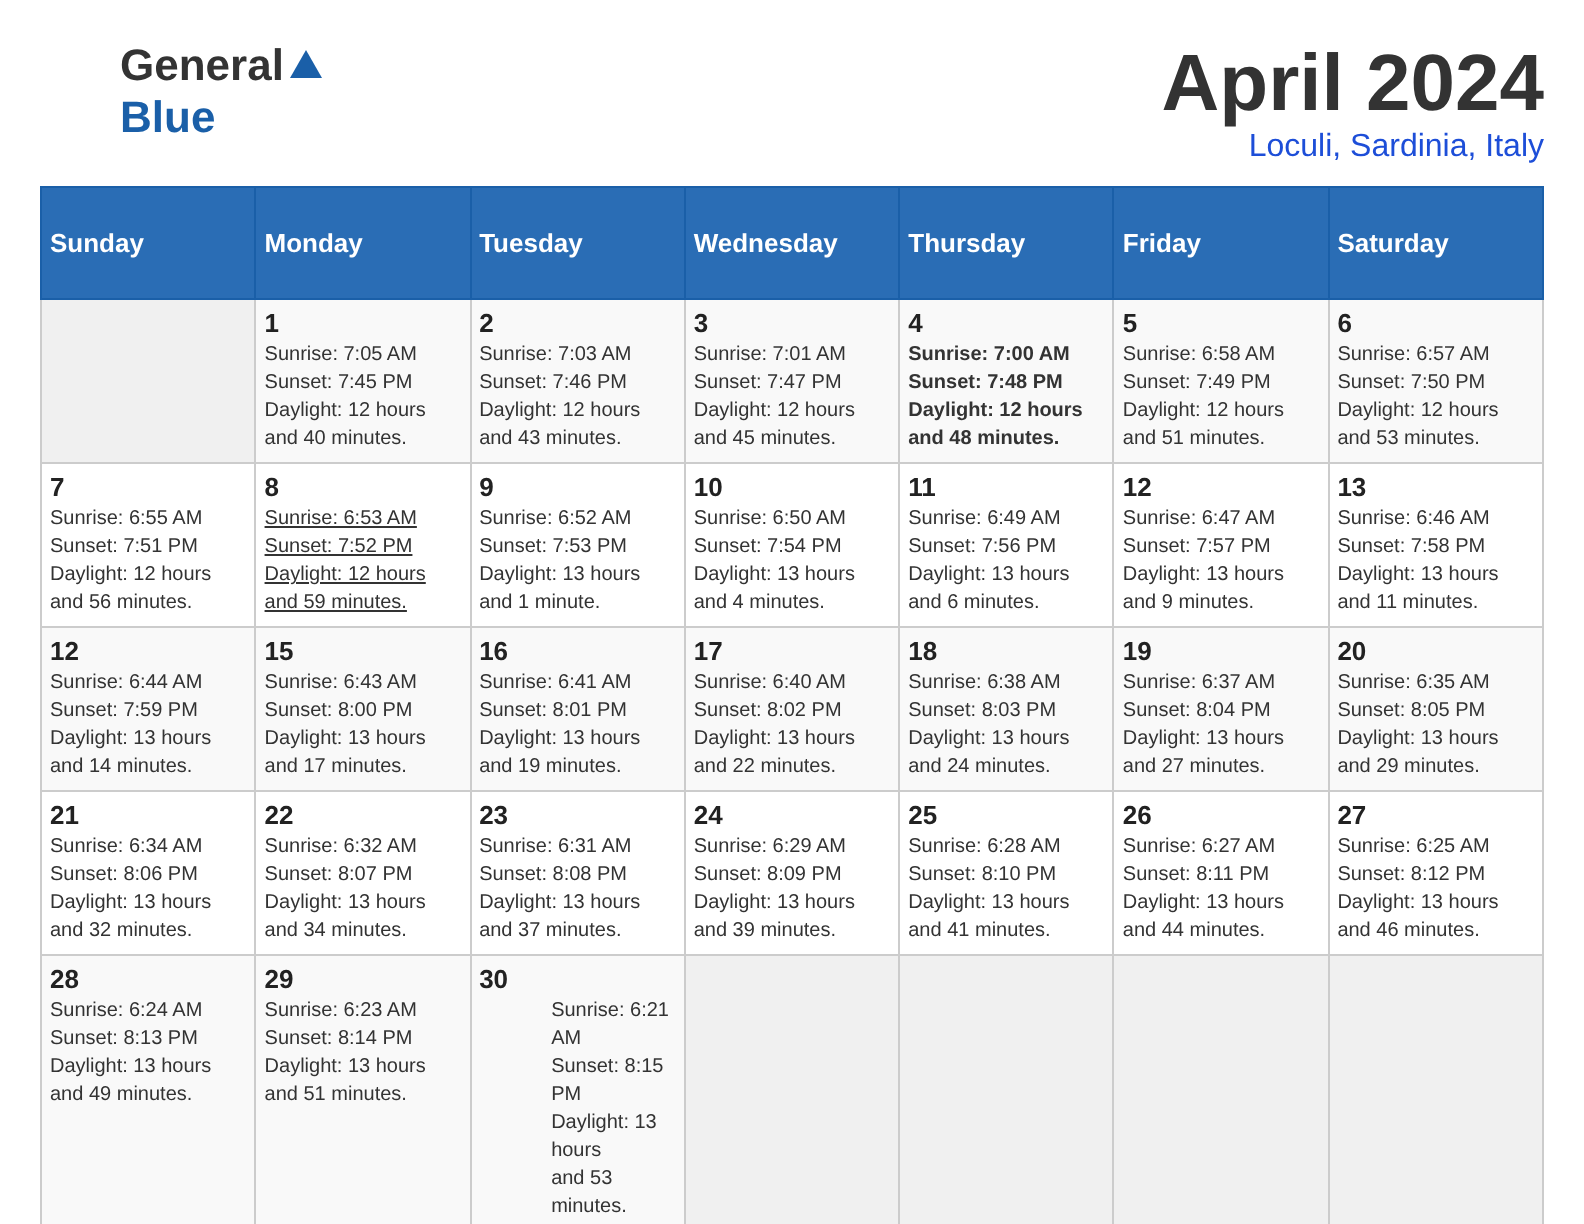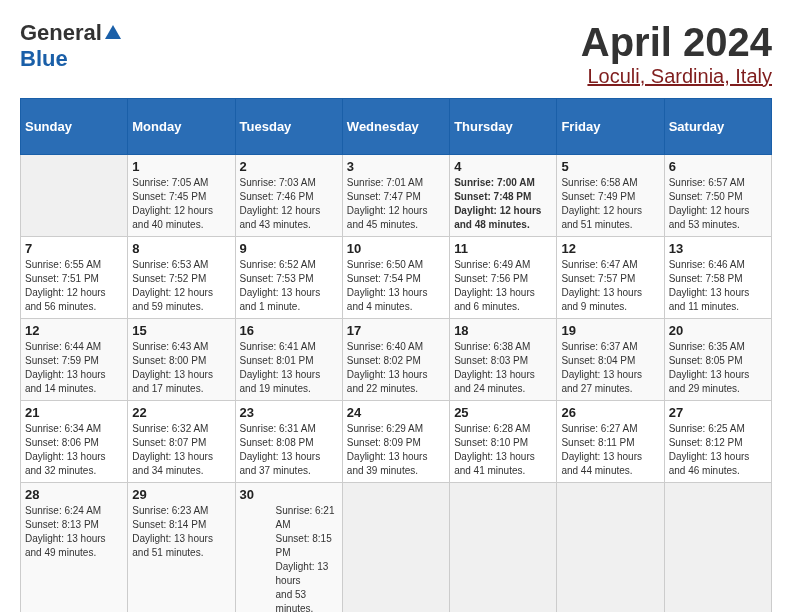--- a/index.html
+++ b/index.html
@@ -8,20 +8,21 @@
       background: #fff;
       width: 792px;
       min-height: 612px;
       padding: 20px;
     }
     .header {
       display: flex;
       justify-content: space-between;
       align-items: flex-start;
       margin-bottom: 10px;
+      margin-left: 40px;
     }
     .logo {
       display: flex;
       align-items: center;
     }
     .logo-text-general {
       font-size: 22px;
       font-weight: bold;
       color: #333;
     }
@@ -32,23 +33,22 @@
     }
     .title-block {
       text-align: right;
     }
     .month-year {
       font-size: 40px;
       font-weight: bold;
       color: #333;
     }
     .location {
-      font-size: 20px;
-      color: #7f1d1d;
-      text-decoration: underline;
+      font-size: 16px;
+      color: #1d4ed8;
     }
     table {
       width: 100%;
       border-collapse: collapse;
       font-size: 11px;
     }
     thead tr th {
       background-color: #2a6db5;
       color: #fff;
       padding: 20px 4px;
@@ -167,21 +167,21 @@
       <tr>
         <td>
           <div class="day-number">7</div>
           <div class="day-detail" style="white-space: pre-line;">Sunrise: 6:55 AM
 Sunset: 7:51 PM
 Daylight: 12 hours
 and 56 minutes.</div>
         </td>
         <td>
           <div class="day-number">8</div>
-          <div class="day-detail" style="white-space: pre-line;">Sunrise: 6:53 AM
+          <div class="day-detail" style="white-space: pre-line; text-decoration: underline;">Sunrise: 6:53 AM
 Sunset: 7:52 PM
 Daylight: 12 hours
 and 59 minutes.</div>
         </td>
         <td>
           <div class="day-number">9</div>
           <div class="day-detail" style="white-space: pre-line;">Sunrise: 6:52 AM
 Sunset: 7:53 PM
 Daylight: 13 hours
 and 1 minute.</div>

